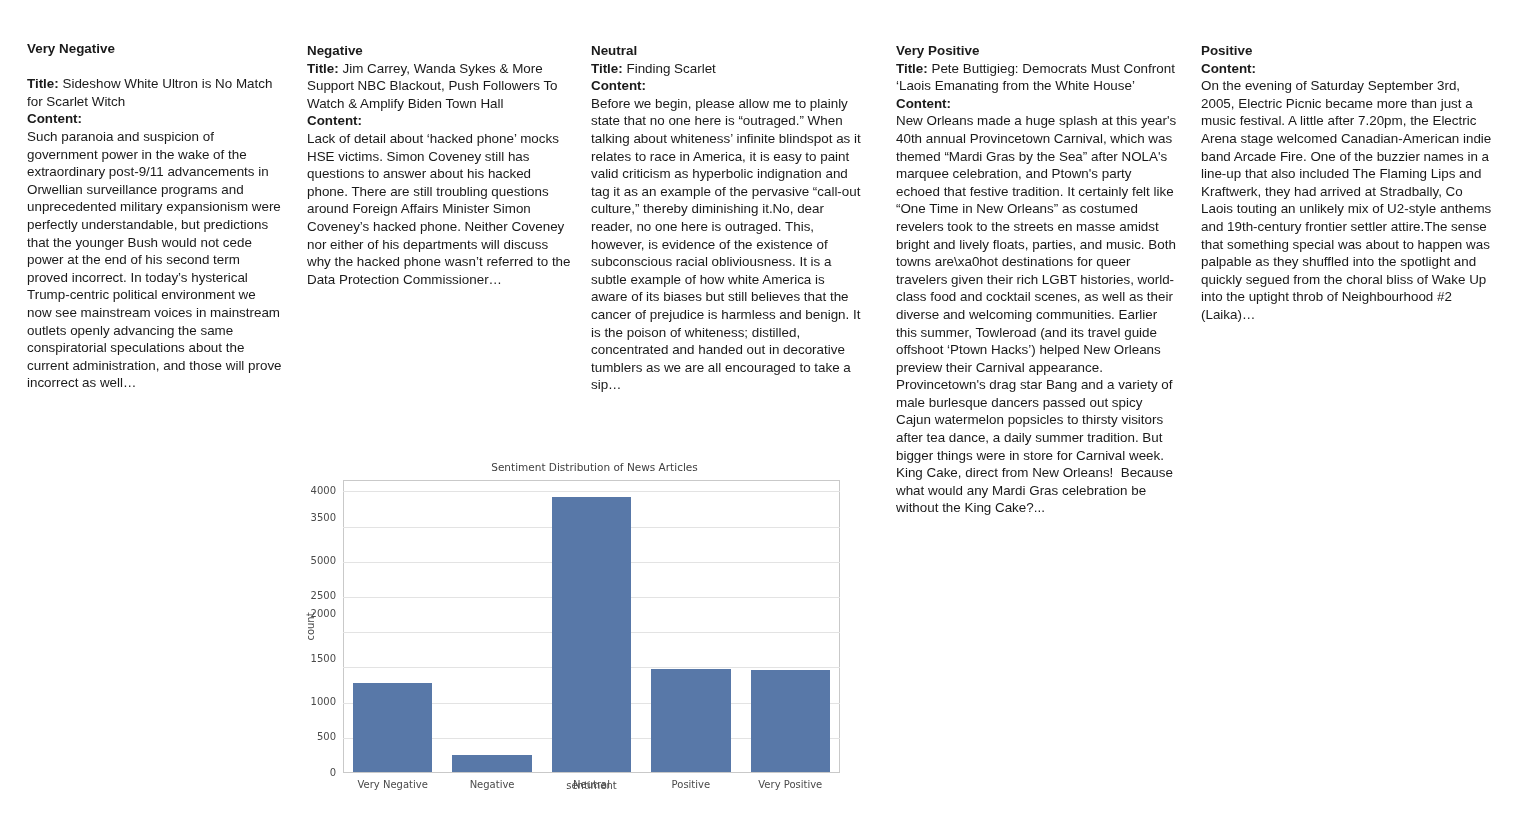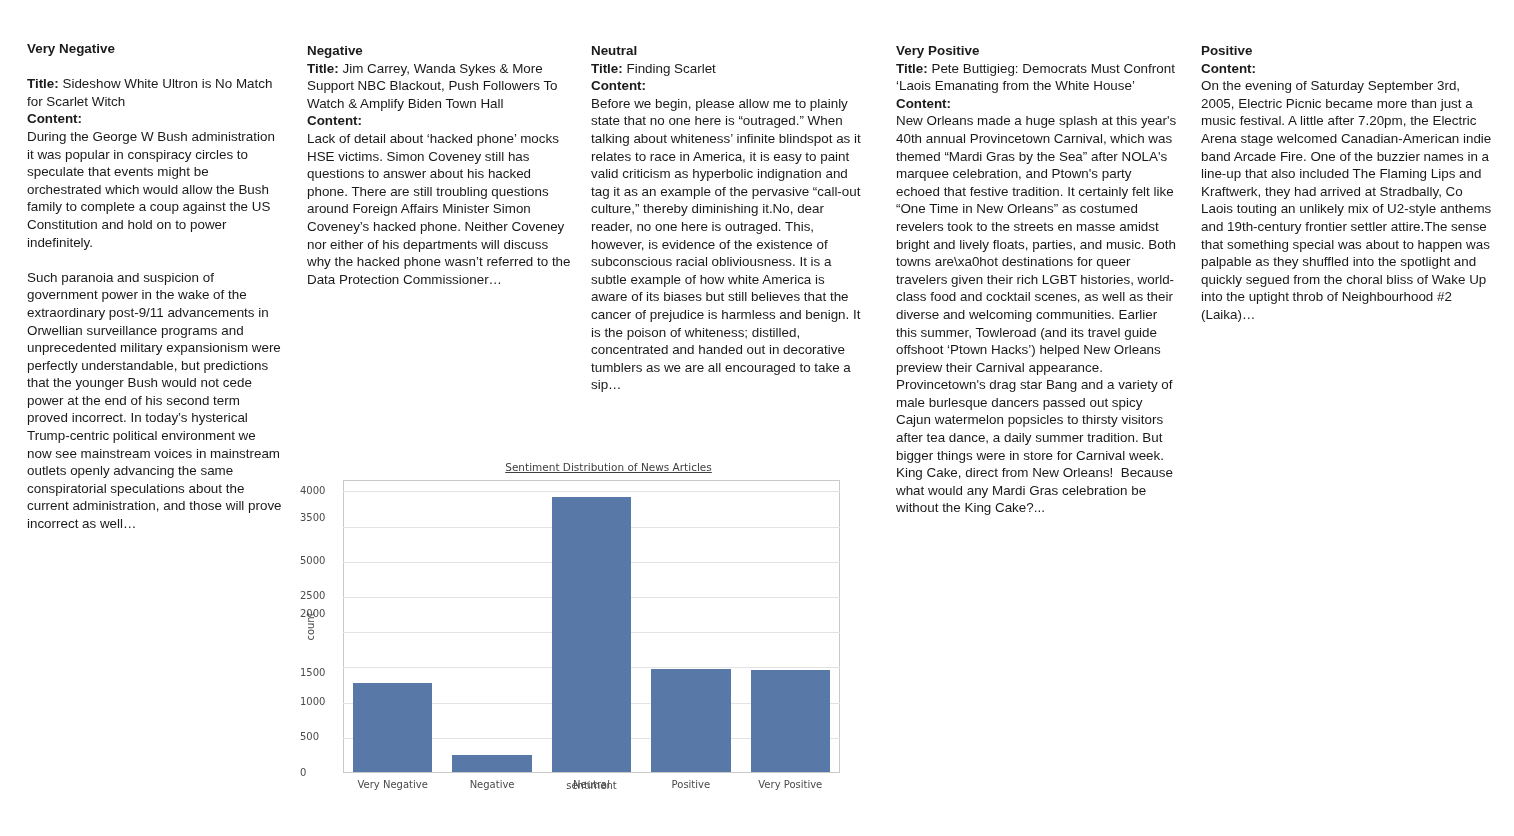--- a/index.html
+++ b/index.html
@@ -10,41 +10,40 @@
   .col{position:absolute;font-size:13.4px;line-height:17.6px;}
   .col-head{font-weight:bold;}
   .col-head.gap{margin-bottom:17.6px;}
   .col p{margin:0;white-space:pre-wrap;}
   .col p.body + p.body{margin-top:17.6px;}
   .inline-label{font-weight:bold;}
   .content-label{font-weight:bold;}
   
   #chart{position:absolute;left:300px;top:458px;width:575px;height:370px;}
   #chart *{font-family:"DejaVu Sans",sans-serif;}
-  .chart-title{position:absolute;left:60px;top:3px;width:497px;text-align:center;
-    font-size:10.5px;color:#3f3f3f;text-decoration:underline;}
+  .chart-title{position:absolute;left:46px;top:3px;width:497px;text-align:center;
+    font-size:10.5px;color:#3f3f3f;}
   #plot{position:absolute;left:43px;top:22px;width:497px;height:293px;
     border:1px solid #c9c9c9;background:#ffffff;box-sizing:border-box;}
   .gridline{position:absolute;height:1px;background:#e3e3e3;}
   .bar{position:absolute;}
-  .ytick{position:absolute;left:0;width:36px;font-size:10px;color:#4a4a4a;}
+  .ytick{position:absolute;left:0;width:36px;text-align:right;font-size:10px;color:#4a4a4a;}
   .xtick{position:absolute;text-align:center;font-size:10px;color:#4a4a4a;}
   .ylabel{position:absolute;left:-9px;top:162px;width:40px;height:13px;text-align:center;
     font-size:10px;color:#4a4a4a;transform:rotate(-90deg);}
   .xlabel{position:absolute;left:43px;top:322px;width:497px;text-align:center;
     font-size:10px;color:#4a4a4a;}
 </style>
 </head>
 <body>
 
 <div class="col" style="left:27px;top:40px;width:256px">
   <div class="col-head gap">Very Negative</div>
   <p><span class="inline-label">Title:</span> <span>Sideshow White Ultron is No Match for Scarlet Witch</span></p>
   <div class="content-label">Content:</div>
-  <p class="body">During the George W Bush administration it was popular in conspiracy circles to speculate that events might be orchestrated which would allow the Bush family to complete a coup against the US Constitution and hold on to power indefinitely.</p>
   <p class="body">Such paranoia and suspicion of government power in the wake of the extraordinary post-9/11 advancements in Orwellian surveillance programs and unprecedented military expansionism were perfectly understandable, but predictions that the younger Bush would not cede power at the end of his second term proved incorrect. In today’s hysterical Trump-centric political environment we now see mainstream voices in mainstream outlets openly advancing the same conspiratorial speculations about the current administration, and those will prove incorrect as well…</p>
 </div>
 
 <div class="col" style="left:307px;top:42px;width:264px">
   <div class="col-head">Negative</div>
   <p><span class="inline-label">Title:</span> <span>Jim Carrey, Wanda Sykes &amp; More Support NBC Blackout, Push Followers To Watch &amp; Amplify Biden Town Hall</span></p>
   <div class="content-label">Content:</div>
   <p class="body">Lack of detail about ‘hacked phone’ mocks HSE victims. Simon Coveney still has questions to answer about his hacked phone. There are still troubling questions around Foreign Affairs Minister Simon Coveney’s hacked phone. Neither Coveney nor either of his departments will discuss why the hacked phone wasn’t referred to the Data Protection Commissioner…</p>
 </div>
 
@@ -72,21 +71,21 @@
   <div class="chart-title">Sentiment Distribution of News Articles</div>
   <div class="ylabel">count</div>
   <div id="plot"></div>
   <div class="xlabel">sentiment</div>
 <div class="ytick" style="top: 308.5px;">0</div>
     <div class="gridline" style="left: 43px; width: 497px; top: 279.8px;"></div>
     <div class="ytick" style="top: 273.3px;">500</div>
     <div class="gridline" style="left: 43px; width: 497px; top: 244.6px;"></div>
     <div class="ytick" style="top: 238.1px;">1000</div>
     <div class="gridline" style="left: 43px; width: 497px; top: 209.4px;"></div>
-    <div class="ytick" style="top: 209px;">1500</div>
+    <div class="ytick" style="top: 195px;">1500</div>
     <div class="gridline" style="left: 43px; width: 497px; top: 174.1px;"></div>
     <div class="ytick" style="top: 150px;">2000</div>
     <div class="gridline" style="left: 43px; width: 497px; top: 138.9px;"></div>
     <div class="ytick" style="top: 132.4px;">2500</div>
     <div class="gridline" style="left: 43px; width: 497px; top: 103.7px;"></div>
     <div class="ytick" style="top: 97.2px;">5000</div>
     <div class="gridline" style="left: 43px; width: 497px; top: 68.5px;"></div>
     <div class="ytick" style="top: 54px;">3500</div>
     <div class="gridline" style="left: 43px; width: 497px; top: 33.3px;"></div>
     <div class="ytick" style="top: 26.8px;">4000</div>

